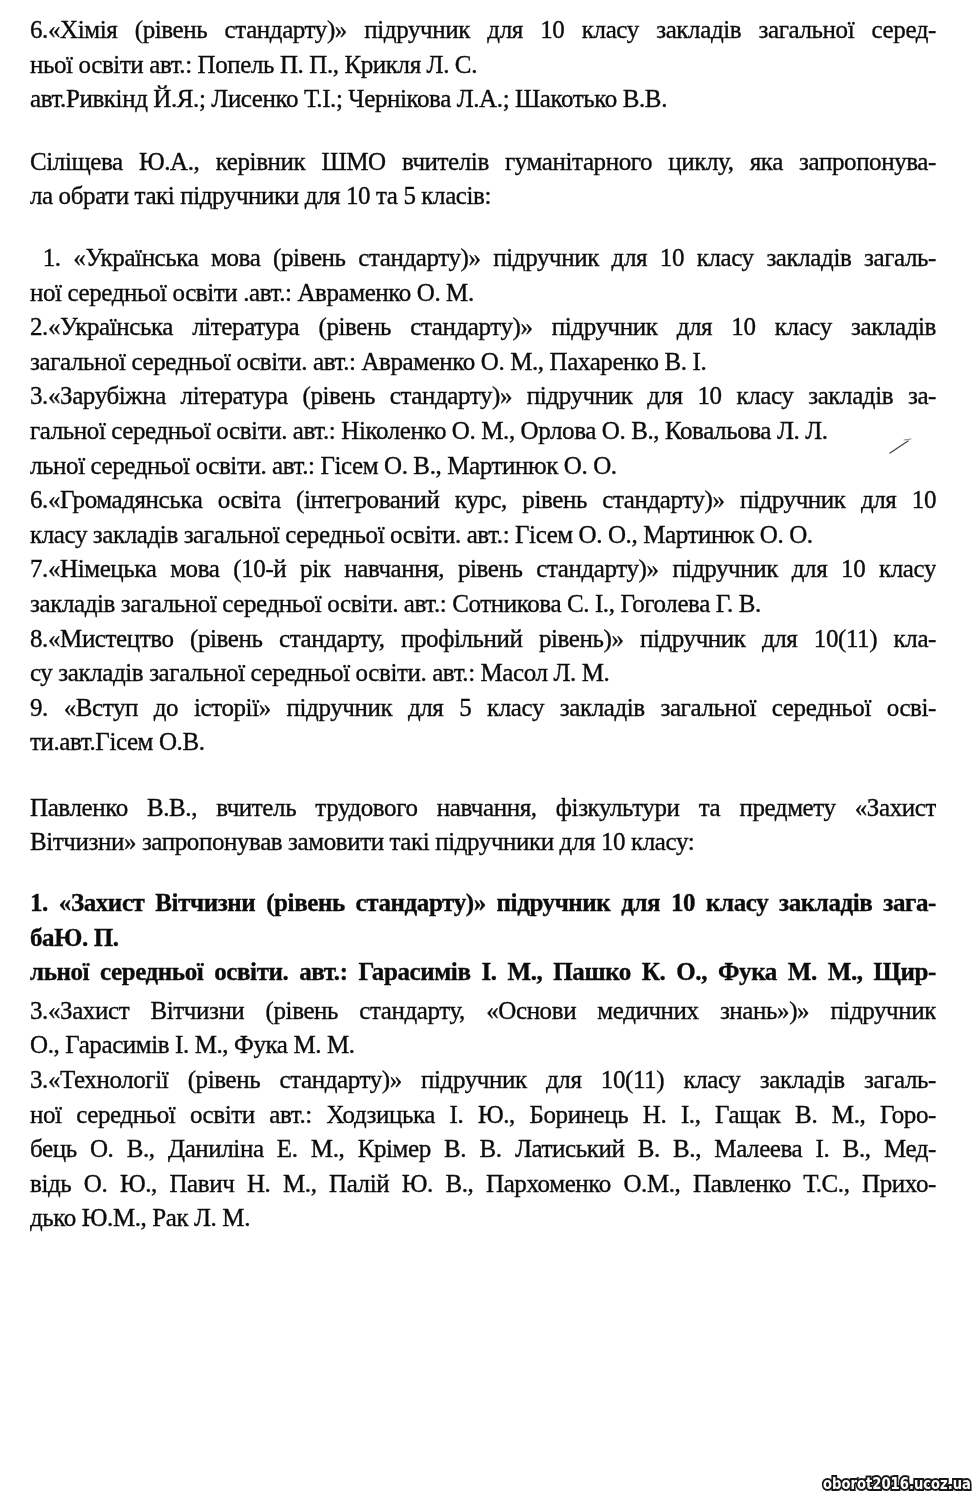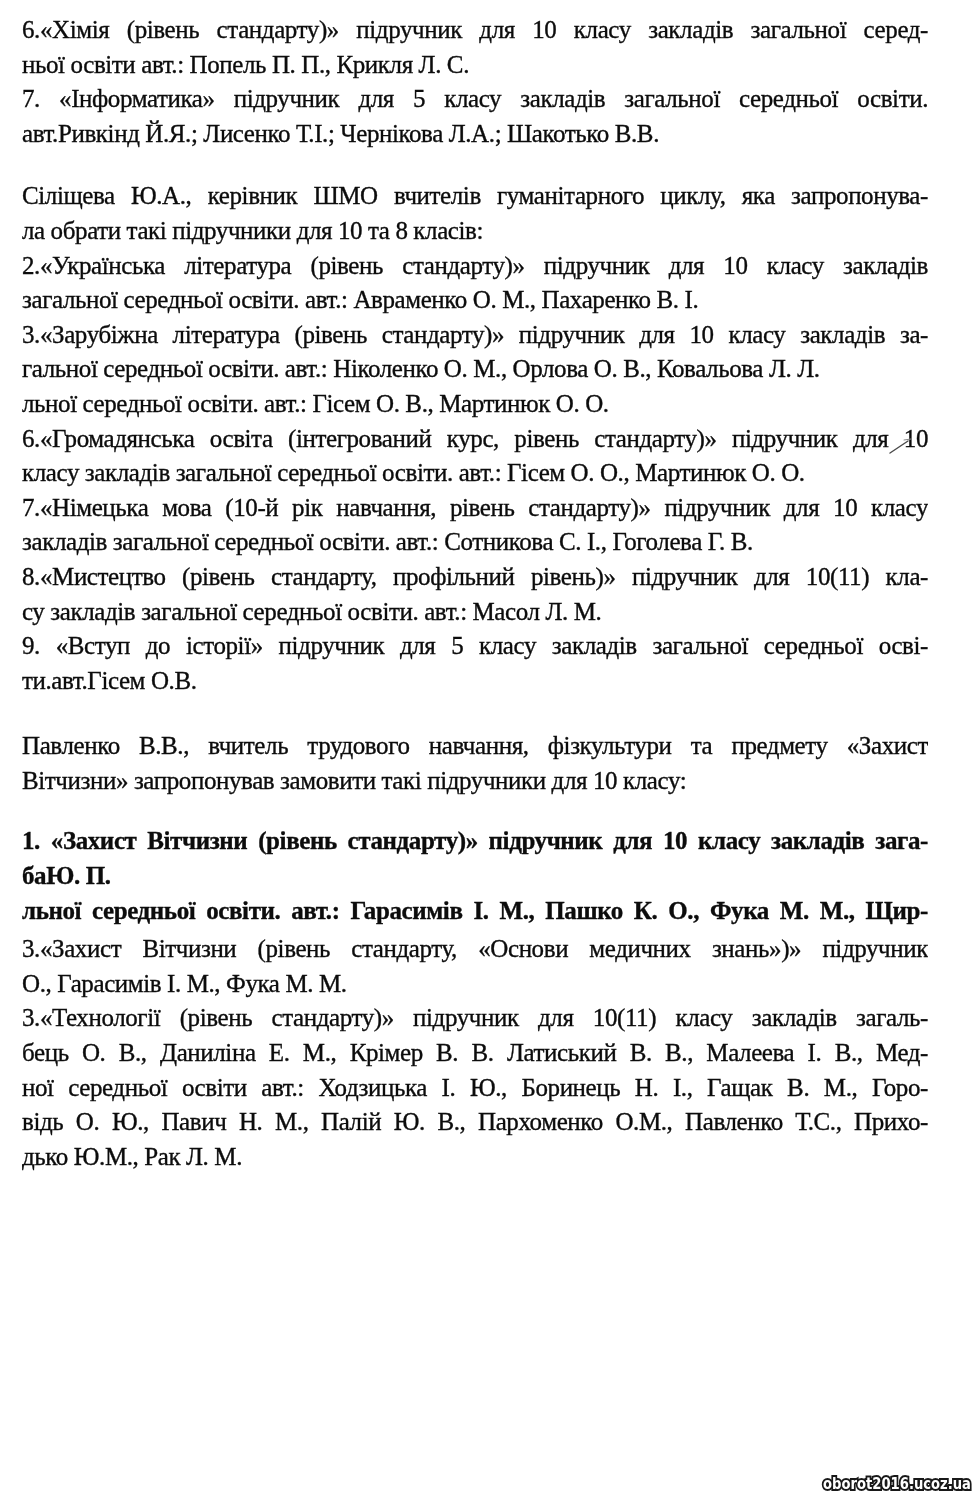--- a/index.html
+++ b/index.html
@@ -11,21 +11,21 @@
     height: 1500px;
     background: #ffffff;
     position: relative;
     overflow: hidden;
     font-family: "Liberation Serif", "DejaVu Serif", serif;
     color: #0c0c0c;
   }
   .page-content {
     position: absolute;
     top: 13px;
-    left: 22px;
+    left: 30px;
     width: 906px;
   }
   .para {
     margin: 0;
   }
   .line {
     font-size: 25px;
     line-height: 34.6px;
     height: 34.6px;
     letter-spacing: -0.4px;
@@ -61,26 +61,29 @@
 </style>
 </head>
 <body style="background: rgb(255, 255, 255); color: rgb(12, 12, 12);">
 
 <div class="page-content">
   <div class="para">
       <div class="line just">6.«Хімія (рівень стандарту)» підручник для 10 класу закладів загальної серед-</div>
       <div class="line">ньої освіти авт.: Попель П. П., Крикля Л. С.</div>
     </div>
   <div class="para">
-      <div class="line just">7. «Інформатика» підручник для 5 класу закладів загальної середньої освіти.</div>
       <div class="line">авт.Ривкінд Й.Я.; Лисенко Т.І.; Чернікова Л.А.; Шакотько В.В.</div>
     </div>
   <div class="para g-intro1">
       <div class="line just">Сіліщева Ю.А., керівник ШМО вчителів гуманітарного циклу,  яка запропонува-</div>
-      <div class="line">ла обрати такі підручники для 10 та 8 класів:</div>
+      <div class="line">ла обрати такі підручники для 10 та 5 класів:</div>
+    </div>
+  <div class="para g-list1">
+      <div class="line just">&nbsp;1. «Українська мова (рівень стандарту)» підручник для 10 класу закладів загаль-</div>
+      <div class="line">ної середньої освіти .авт.: Авраменко О. М.</div>
     </div>
   <div class="para">
       <div class="line just">2.«Українська література (рівень стандарту)» підручник для 10 класу закладів</div>
       <div class="line">загальної середньої освіти. авт.: Авраменко О. М., Пахаренко В. І.</div>
     </div>
   <div class="para">
       <div class="line just">3.«Зарубіжна література (рівень стандарту)» підручник для 10 класу закладів за-</div>
       <div class="line">гальної середньої освіти. авт.: Ніколенко О. М., Орлова О. В., Ковальова Л. Л.</div>
     </div>
   <div class="para">
@@ -110,22 +113,22 @@
       <div class="line just">1. «Захист Вітчизни (рівень стандарту)» підручник для 10 класу закладів зага-</div>
       <div class="line">баЮ. П.</div>
       <div class="line just">льної середньої освіти. авт.: Гарасимів І. М., Пашко К. О., Фука М. М., Щир-</div>
     </div>
   <div class="para g-small">
       <div class="line just">3.«Захист Вітчизни (рівень стандарту, «Основи медичних знань»)» підручник</div>
       <div class="line">О., Гарасимів І. М., Фука М. М.</div>
     </div>
   <div class="para">
       <div class="line just">3.«Технології (рівень стандарту)» підручник для 10(11) класу закладів загаль-</div>
+      <div class="line just">ної середньої освіти авт.: Ходзицька І. Ю., Боринець Н. І., Гащак В. М., Горо-</div>
       <div class="line just">бець О. В., Даниліна Е. М., Крімер В. В. Латиський В. В., Малеева І. В., Мед-</div>
-      <div class="line just">ної середньої освіти авт.: Ходзицька І. Ю., Боринець Н. І., Гащак В. М., Горо-</div>
       <div class="line just">відь О. Ю., Павич Н. М., Палій Ю. В., Пархоменко О.М., Павленко Т.С., Прихо-</div>
       <div class="line">дько Ю.М., Рак Л. М.</div>
     </div>
 </div>
 
 <svg class="pen-mark" width="32" height="22" viewBox="0 0 32 22" aria-hidden="true">
   <path d="M2 17 L 20 5" stroke="#4a4a4a" stroke-width="1.4" fill="none" stroke-linecap="round"></path>
   <path d="M16 4 L 23 3" stroke="#8a8a8a" stroke-width="1" fill="none" stroke-linecap="round"></path>
 </svg>
 

